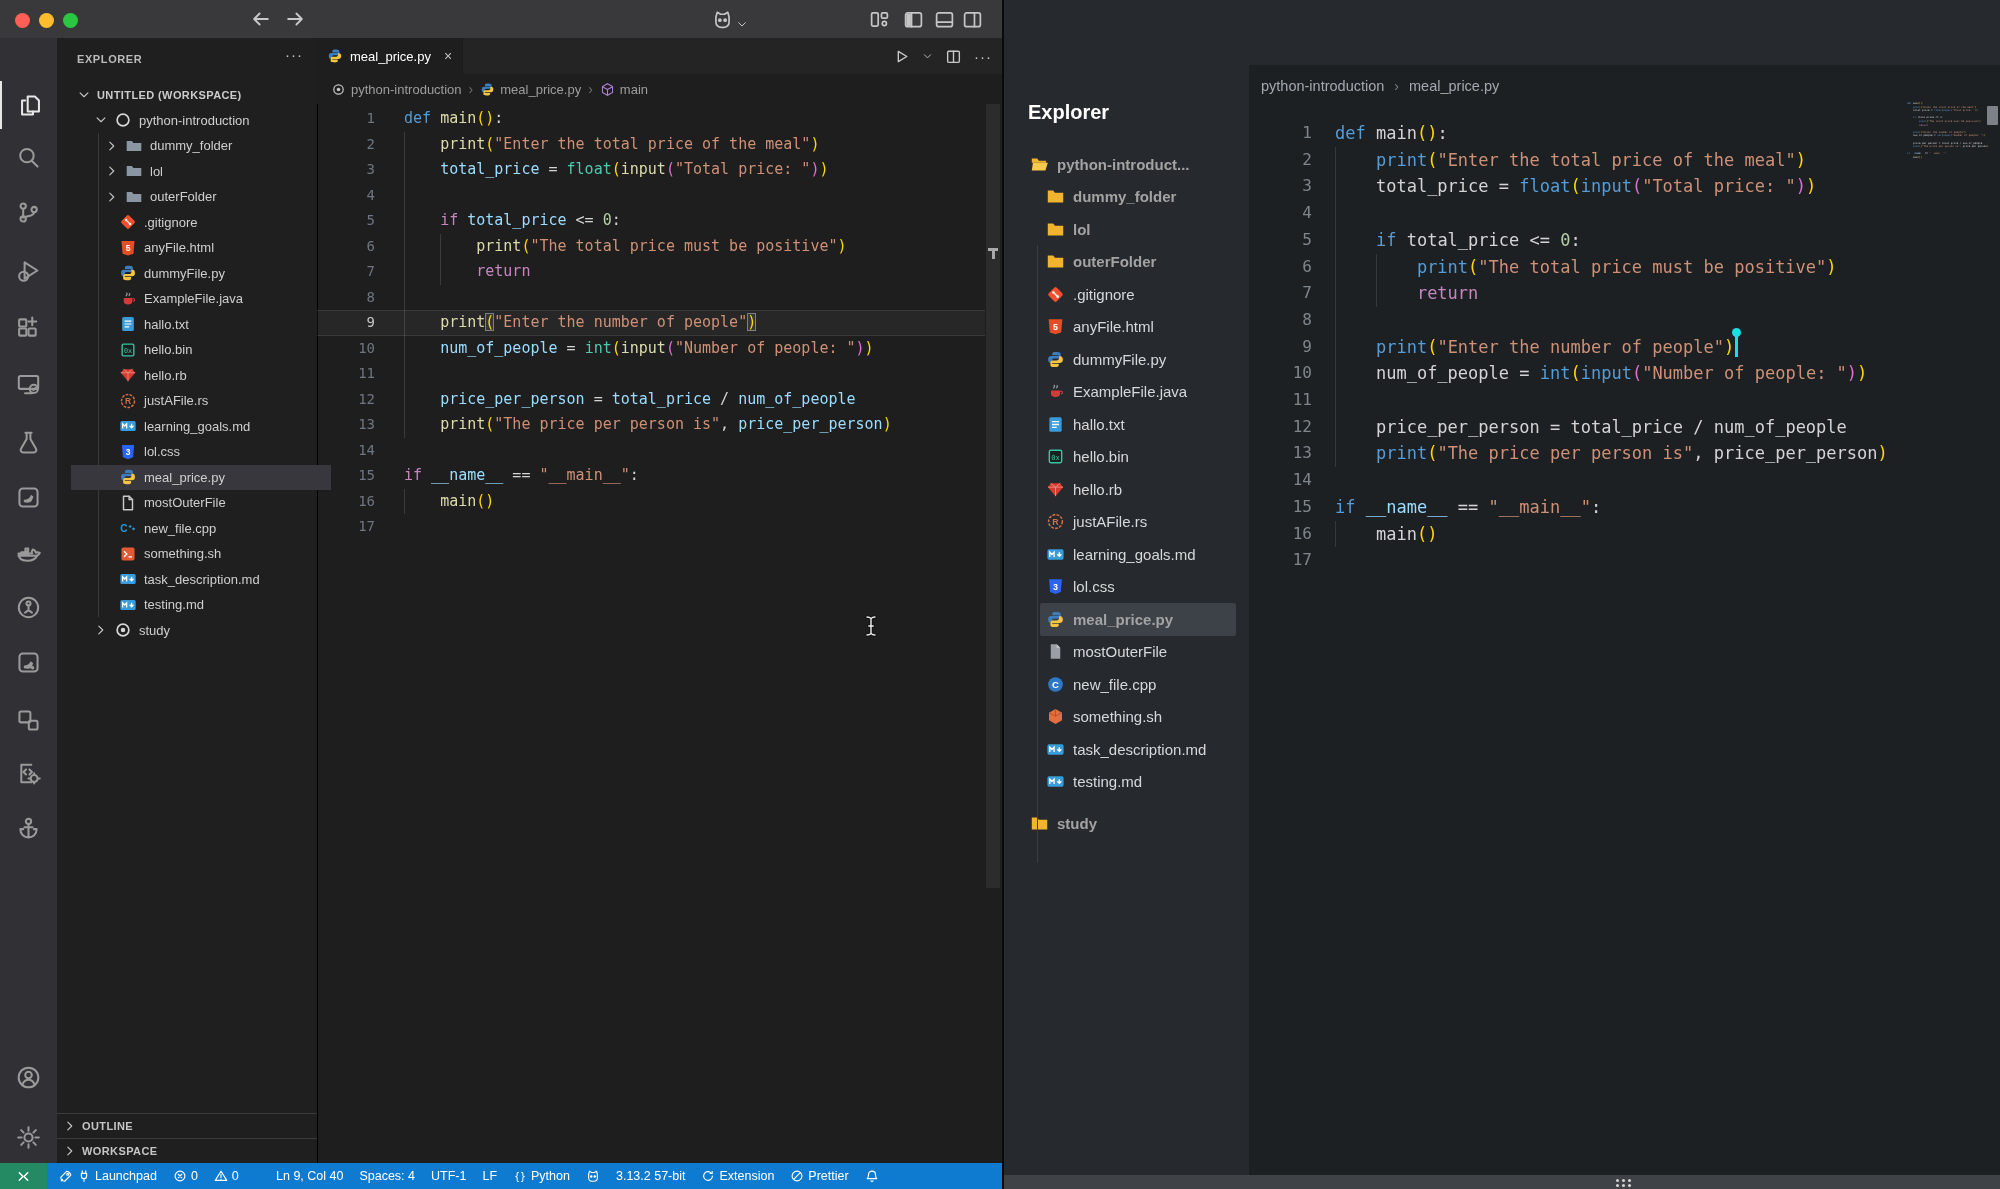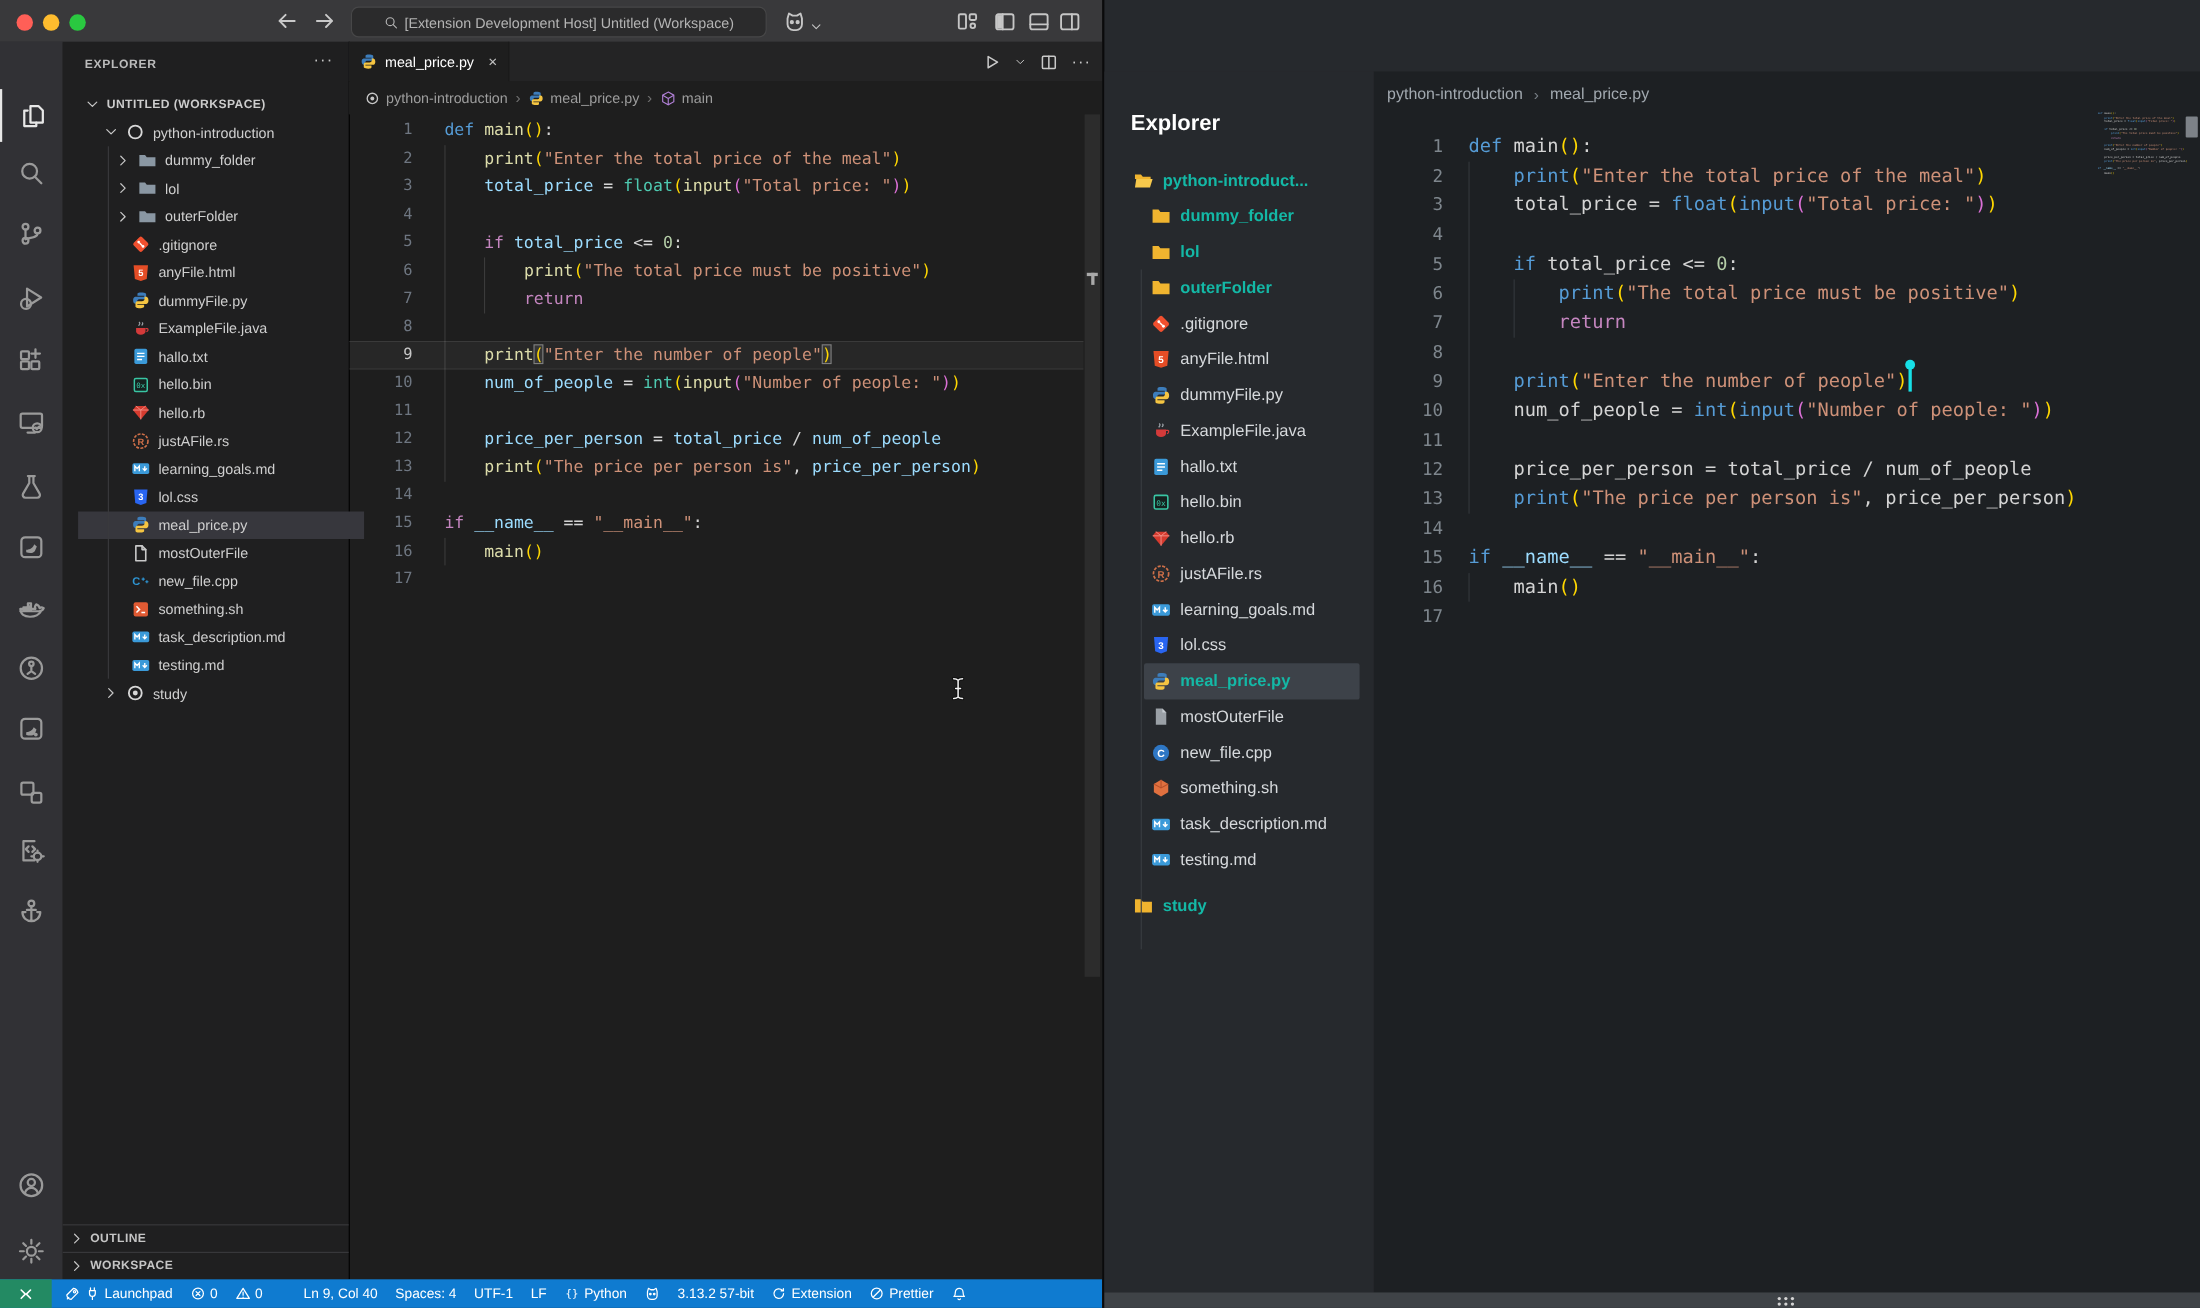--- a/index.html
+++ b/index.html
@@ -101,21 +101,21 @@
   .hamburger{position:absolute;left:26px;top:13px;width:42px;height:39px;background:#17191c;border-radius:8px;}
   .hamburger span{position:absolute;left:11px;width:20px;height:2px;background:#e8e8e8;border-radius:1px;}
   .rtitle{position:absolute;right:24px;top:0;height:65px;display:flex;align-items:center;color:#ffffff;font-size:16.5px;}
   .rtree-panel{position:absolute;left:0;top:65px;width:245px;bottom:14px;background:#26292d;}
   .rexp-title{position:absolute;left:24px;top:36px;font-size:20px;font-weight:600;color:#ffffff;}
   #right-tree{position:absolute;left:0;top:83px;width:100%;}
   #right-tree .trow{height:32.5px;font-size:15px;color:#d6d9dc;}
   #right-tree .trow .ficon{width:19px;height:19px;margin-right:8px;}
   #right-tree .d0{padding-left:26px;}
   #right-tree .d1{padding-left:42px;}
-  #right-tree .trow.bold .flabel{font-weight:700;color:#14b8a6;}
+  #right-tree .trow.bold .flabel{font-weight:700;color:#a3a3a3;}
   #right-tree .trow.sel{background:#3d4249;margin-left:36px;padding-left:6px;width:196px;border-radius:2px;box-sizing:border-box;}
   #right-tree .trow.gap{margin-top:9px;}
   .rt-guide{position:absolute;left:33px;top:180px;width:1px;height:618px;background:#3a3e43;}
   .rcode-panel{position:absolute;left:245px;top:65px;right:0;bottom:14px;background:#1d2023;}
   .rcrumbs{position:absolute;left:257px;top:78px;display:flex;align-items:center;gap:10px;color:#a2a9b0;font-size:14.5px;}
   .rcrumbs .crumb-sep{color:#787f86;}
   #right-editor{position:absolute;left:245px;top:120px;right:0;height:480px;font-size:17px;}
   #right-editor .crow{height:26.7px;line-height:26.7px;}
   #right-editor .ln{left:0;width:63px;font-size:16px;color:#7e868d;}
   #right-editor .lc{left:86px;}
@@ -142,29 +142,20 @@
       <span class="nav-arrow ico" style="left:250px">
           <svg viewBox="0 0 16 16" fill="none" stroke="currentColor" stroke-width="1.3" stroke-linecap="round" stroke-linejoin="round">
             <path d="M13 8H3M7 4L3 8l4 4"></path>
           </svg>
         </span>
       <span class="nav-arrow ico" style="left:284px">
           <svg viewBox="0 0 16 16" fill="none" stroke="currentColor" stroke-width="1.3" stroke-linecap="round" stroke-linejoin="round">
             <path d="M3 8h10M9 4l4 4-4 4"></path>
           </svg>
         </span>
-      <div class="cmdcenter">
-        <span class="ico" style="width:13px;height:13px;color:#b4b4b4">
-            <svg viewBox="0 0 16 16" fill="none" stroke="currentColor" stroke-width="1.3" stroke-linecap="round" stroke-linejoin="round">
-              <circle cx="7" cy="7" r="4.4"></circle>
-              <path d="M10.4 10.4L14 14"></path>
-            </svg>
-          </span>
-        <span>[Extension Development Host] Untitled (Workspace)</span>
-      </div>
       <span class="tb-ic ico" style="left:712px">
           <svg viewBox="0 0 16 16" fill="none" stroke="currentColor" stroke-width="1.3" stroke-linecap="round" stroke-linejoin="round">
             <path d="M3 6l1-3.5L6.5 4h3L12 2.5 13 6v4a4 4 0 0 1-4 4H7a4 4 0 0 1-4-4z"></path>
             <circle cx="6" cy="8.5" r=".8" fill="currentColor"></circle>
             <circle cx="10" cy="8.5" r=".8" fill="currentColor"></circle>
           </svg>
         </span>
       <span class="tb-ic ico" style="left:736px;width:12px;top:14px">
           <svg viewBox="0 0 16 16" fill="none" stroke="currentColor" stroke-width="1.3" stroke-linecap="round" stroke-linejoin="round">
             <path d="M3.5 5.5L8 10l4.5-4.5"></path>

